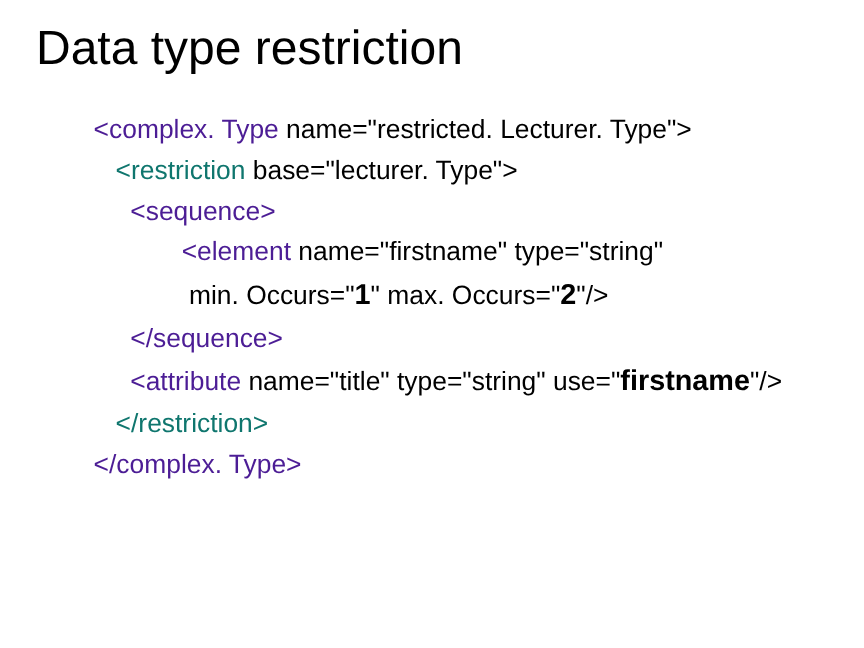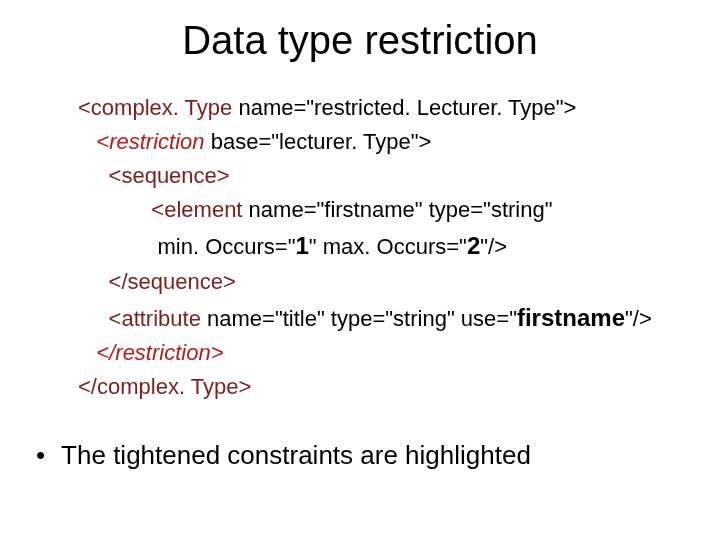--- a/index.html
+++ b/index.html
@@ -12,34 +12,33 @@
     color: #000000;
   }
   .slide {
     width: 720px;
     height: 540px;
     box-sizing: border-box;
     padding: 18px 30px 20px 30px;
     position: relative;
   }
   .title {
-    text-align: center;
     font-size: 40px;
     font-weight: normal;
     margin: 0 0 28px 0;
   }
   .code {
     font-family: Arial, Helvetica, sans-serif;
     font-size: 22px;
     line-height: 1.55;
     white-space: pre;
     margin-left: 48px;
   }
-  .kw { color: #7f1d1d; }           
-  .kw2 { color: #b91c1c; font-style: italic; }          
+  .kw { color: #4c1d95; }           
+  .kw2 { color: #0f766e; }          
   .blk { color: #000000; }
   .bold { font-weight: bold; font-size: 24px; }
   .bullet {
     font-size: 26px;
     margin-top: 36px;
     margin-left: 6px;
   }
   .bullet .dot { margin-right: 16px; }
 </style>
 </head>
@@ -52,17 +51,14 @@
   <div class="code"><span class="kw">&lt;complex. Type </span><span class="blk">name="restricted. Lecturer. Type"&gt;</span>
    <span class="kw2">&lt;restriction </span><span class="blk">base="lecturer. Type"&gt;</span>
      <span class="kw">&lt;sequence&gt;</span>
             <span class="kw">&lt;element </span><span class="blk">name="firstname" type="string"</span>
              <span class="blk">min. Occurs="</span><span class="bold blk">1</span><span class="blk">" max. Occurs="</span><span class="bold blk">2</span><span class="blk">"/&gt;</span>
      <span class="kw">&lt;/sequence&gt;</span>
      <span class="kw">&lt;attribute </span><span class="blk">name="title" type="string" use="</span><span class="bold blk">firstname</span><span class="blk">"/&gt;</span>
    <span class="kw2">&lt;/restriction&gt;</span>
 <span class="kw">&lt;/complex. Type&gt;</span></div>
 
-  <div class="bullet">
-    <span class="dot">•</span><span>The tightened constraints are highlighted</span>
-  </div>
 
 </div>
 
 </body></html>

